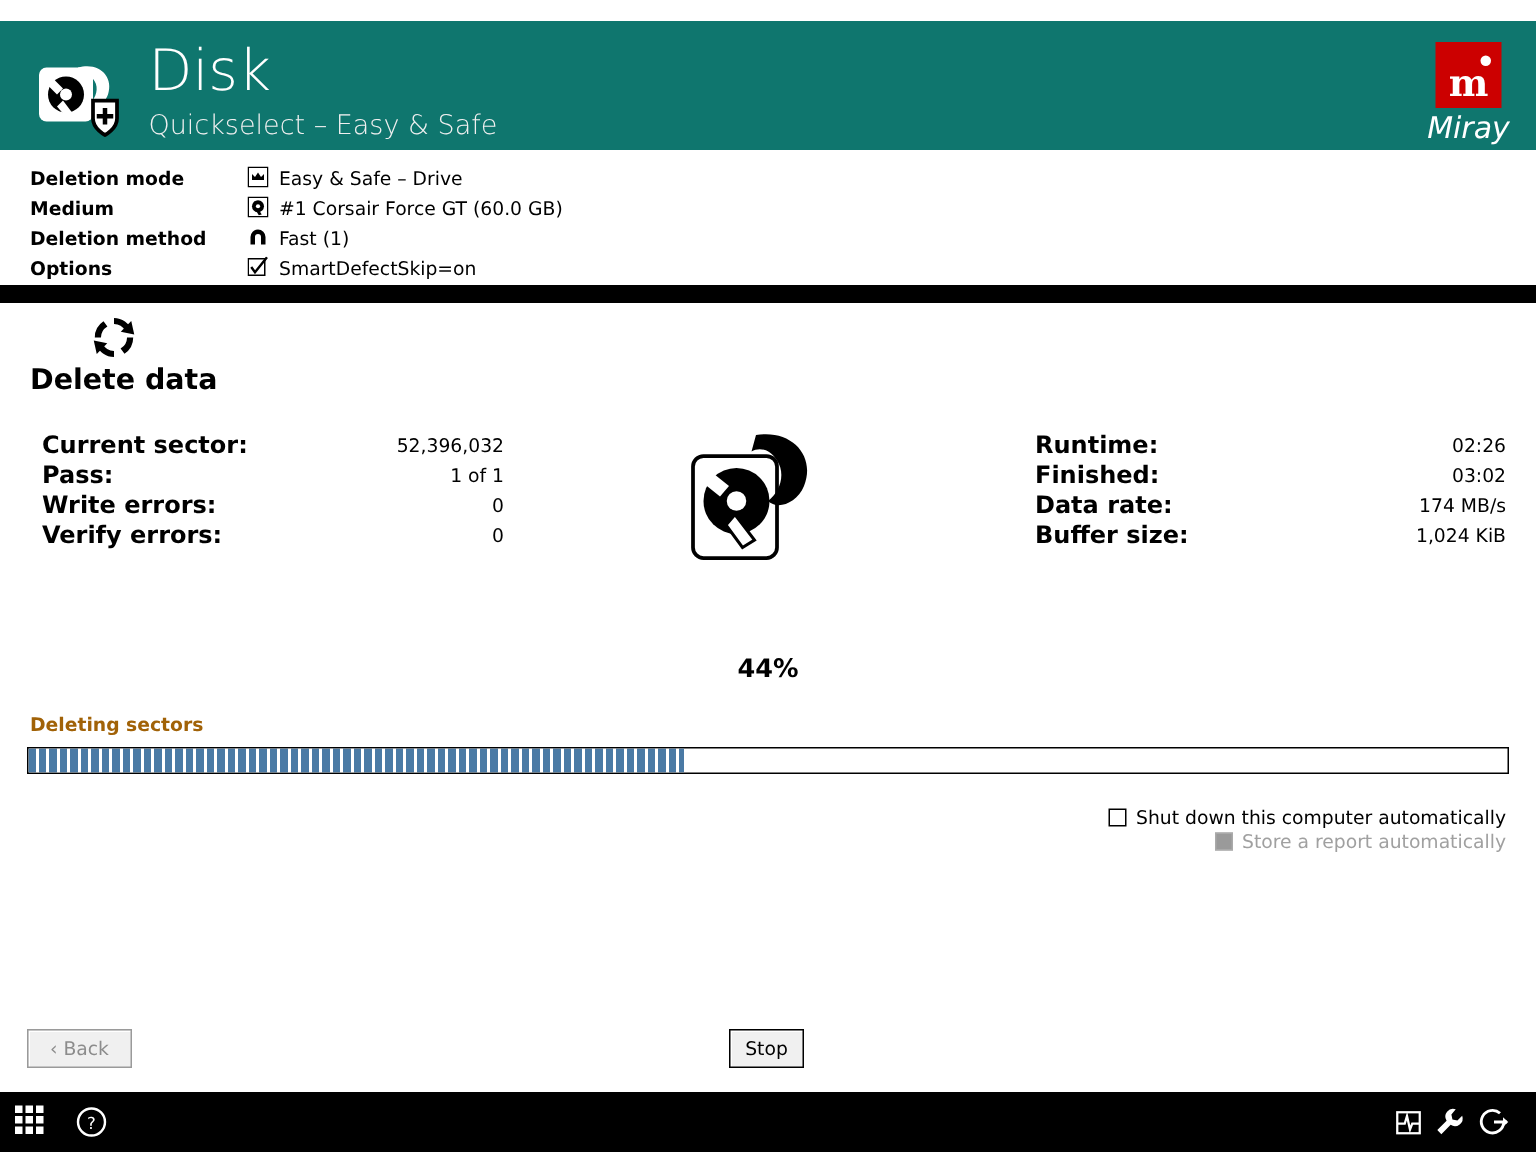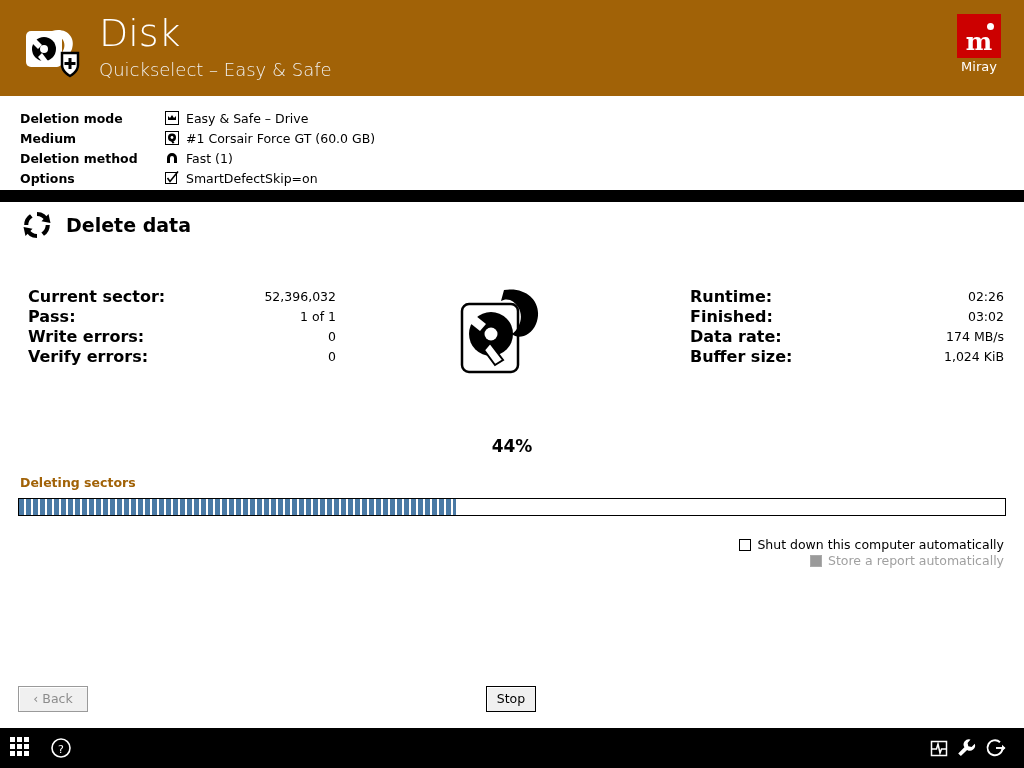--- a/index.html
+++ b/index.html
@@ -11,23 +11,23 @@
     overflow: hidden;
   }
   #app {
     position: relative;
     width: 1024px; height: 768px;
     background: #ffffff;
   }
 
   
   .header {
-    position: absolute; left: 0; top: 0;
+    position: absolute; left: 0; top: 14px;
     width: 1024px; height: 96px;
-    background: #a16207;
+    background: #0f766e;
     color: #ffffff;
   }
   .header-logo {
     position: absolute; left: 22px; top: 17px;
     width: 64px; height: 64px;
   }
   .header-titles {
     position: absolute; left: 99px; top: 10px;
   }
   .app-title {
@@ -66,24 +66,25 @@
     line-height: 56px;
     text-align: center;
   }
   .miray-dot {
     position: absolute; right: 7px; top: 9px;
     width: 7px; height: 7px;
     border-radius: 50%;
     background: #ffffff;
   }
   .miray-label {
-    font-size: 13px;
+    font-size: 20px;
     color: #ffffff;
     margin-top: 1px;
     font-family: "DejaVu Sans", sans-serif;
+    font-style: italic;
   }
 
   
   .info-panel {
     position: absolute; left: 0; top: 100px;
     width: 1024px; height: 108px;
     background: #ffffff;
     padding: 8px 0 0 20px;
   }
   .info-row {
@@ -114,21 +115,21 @@
 
   .black-divider {
     position: absolute; left: 0; top: 190px;
     width: 1024px; height: 12px;
     background: #000000;
   }
 
   
   .section-header {
     position: absolute; left: 20px; top: 208px;
-    display: flex; align-items: center;
+    display: flex; align-items: center; flex-direction: column;
   }
   .section-icon { width: 34px; height: 34px; margin-right: 12px; }
   .section-title {
     font-size: 19px;
     font-weight: bold;
     color: #000000;
     font-family: "DejaVu Sans", sans-serif;
   }
 
   

